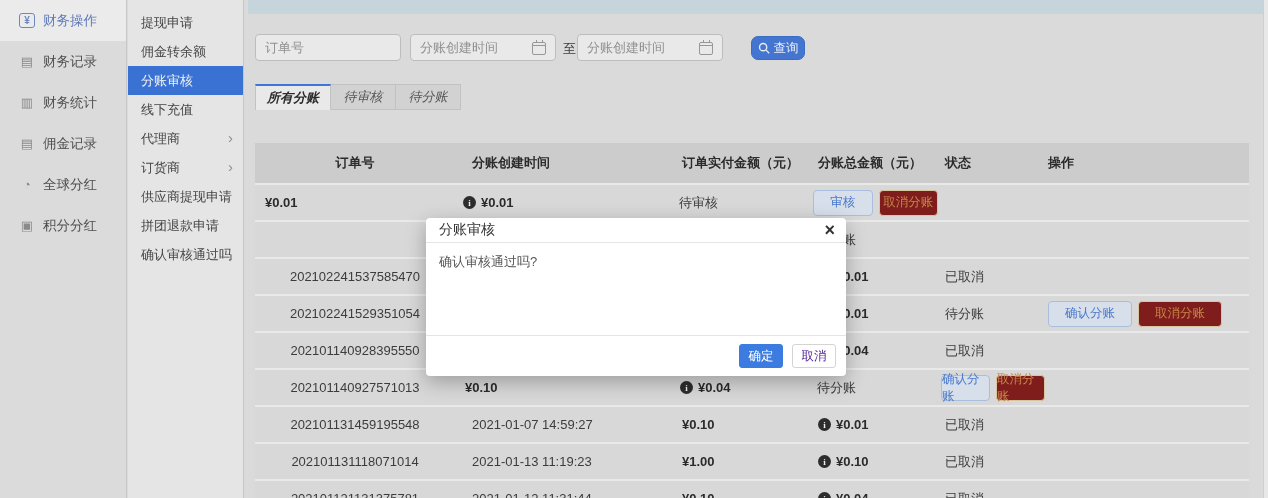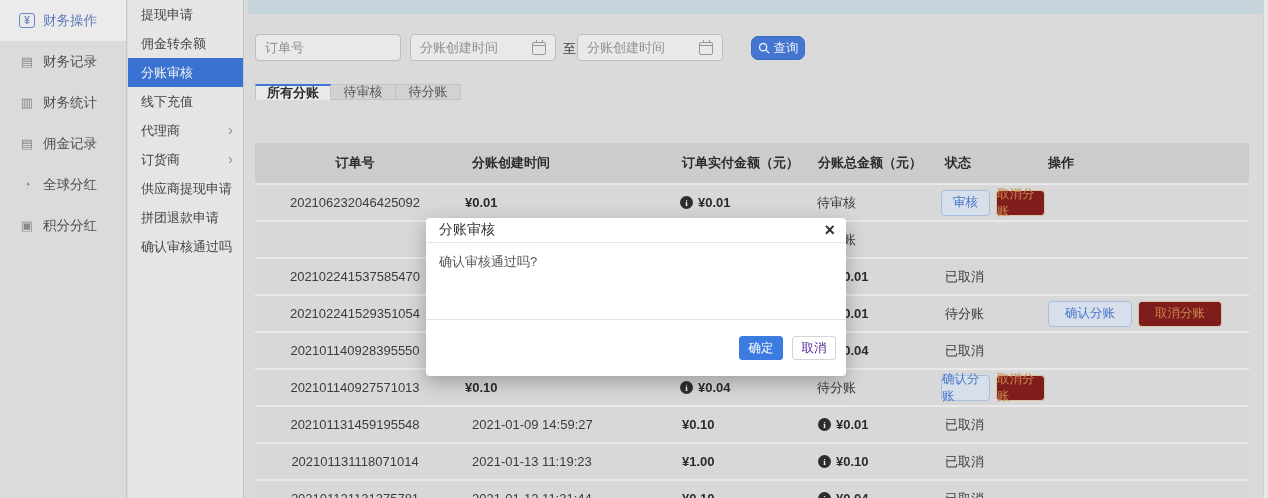--- a/index.html
+++ b/index.html
@@ -9,21 +9,21 @@
 
   
   .sb1 { position:absolute; left:0; top:0; width:127px; height:498px; background:#dbdbdb; border-right:1px solid #c8c8c8; }
   .sb1-item { display:flex; align-items:center; height:41px; padding-left:19px; cursor:pointer; color:#4f4f4f; font-size:13.5px; }
   .sb1-item.active { background:#ebebeb; color:#5f7ab8; }
   .sb1-icon { display:inline-flex; align-items:center; justify-content:center; width:16px; height:16px; margin-right:8px; font-size:13px; color:#8a8a8a; flex:0 0 16px; }
   .sb1-item.active .sb1-icon { color:#6d87c3; }
   .sb1-icon.bordered { font-size:10px; font-weight:bold; border:1px solid currentColor; border-radius:3px; width:15px; height:15px; }
 
   
-  .sb2 { position:absolute; left:128px; top:0; width:116px; height:498px; background:#e5e5e5; border-right:1px solid #c6c6c6; }
+  .sb2 { position:absolute; left:128px; top:0; width:116px; height:498px; background:#e5e5e5; border-right:1px solid #c6c6c6; padding-top:8px; }
   .sb2-item { position:relative; display:flex; align-items:center; height:29px; padding-left:13px; cursor:pointer; color:#454545; font-size:13px; }
   .sb2-item.active { background:#3a72d4; color:#f2f2f2; }
   .sb2-chevron { position:absolute; right:10px; top:50%; transform:translateY(-58%); font-size:15px; color:#8f8f8f; }
 
   
   .topstrip { position:absolute; left:248px; top:0; width:1015px; height:14px; background:#c6d4dc; }
 
   
   .inp { position:absolute; top:34px; height:27px; background:#e9e9e9; border:1px solid #bdbdbd; border-radius:4px; font-size:13px; color:#3a3a3a; padding:0 9px; }
   input.inp::placeholder { color:#909090; opacity:1; }
@@ -31,21 +31,21 @@
   .date-box { position:absolute; top:34px; width:146px; height:27px; background:#e9e9e9; border:1px solid #bdbdbd; border-radius:4px; display:flex; align-items:center; justify-content:space-between; padding:0 9px; cursor:pointer; }
   .date-from { left:410px; } .date-to { left:577px; }
   .date-ph { font-size:13px; color:#909090; }
   .cal { position:relative; width:14px; height:13px; border:1px solid #979797; border-radius:2px; margin-top:1px; }
   .cal::before { content:""; position:absolute; left:0; right:0; top:2px; height:1px; background:#979797; }
   .cal::after { content:""; position:absolute; top:-3px; left:3px; width:1px; height:3px; background:#979797; box-shadow:6px 0 #979797; }
   .to-label { position:absolute; left:563px; top:40px; font-size:13px; color:#3a3a3a; }
   .btn-search { position:absolute; left:751px; top:36px; width:54px; height:24px; background:#4475d0; border:1px solid #3d6cc4; border-radius:7px; color:#e8edf8; font-size:12.5px; display:flex; align-items:center; justify-content:center; gap:4px; cursor:pointer; }
 
   
-  .tabs { position:absolute; left:255px; top:84px; display:flex; height:16px; }
+  .tabs { position:absolute; left:255px; top:84px; display:flex; height:26px;font-style:italic; }
   .tab { display:flex; align-items:center; justify-content:center; width:65px; background:#d2d2d2; border:1px solid #c2c2c2; border-left:none; color:#565656; font-size:13px; cursor:pointer; }
   .tab:first-child { border-left:1px solid #c2c2c2; }
   .tab.active { width:76px; background:#e9e9e9; border-top:2px solid #3f74d8; border-bottom:none; color:#2c2c2c; font-weight:bold; }
 
   
   .tbl { position:absolute; left:255px; top:143px; width:994px; }
   .trow { display:grid; grid-template-columns:200px 217px 138px 128px 107px 204px; align-items:center; }
   .thead { height:40px; background:#cccccc; font-weight:bold; color:#2b2b2b; font-size:13px; }
   .tr { height:37px; background:#d8d8d8; border-top:2px solid #e9e9e9; font-size:13px; color:#3c3c3c; }
   .c1 { text-align:center; }
@@ -59,21 +59,21 @@
 
   
   .scrollstrip { position:absolute; left:1263px; top:0; width:5px; height:498px; background:#e8e8e8; border-left:1px solid #cfcfcf; }
 
   
   .modal { position:absolute; left:426px; top:218px; width:420px; height:158px; background:#ffffff; border-radius:4px; box-shadow:0 6px 20px rgba(0,0,0,0.28); z-index:50; }
   .modal-head { position:relative; height:25px; border-bottom:1px solid #e5e5e5; display:flex; align-items:center; padding:0 13px; }
   .modal-title { font-size:14px; color:#333333; }
   .modal-close { position:absolute; right:11px; top:1px; font-size:18px; font-weight:bold; color:#333333; cursor:pointer; line-height:22px; }
   .modal-body { padding:10px 13px; font-size:13px; color:#555555; }
-  .modal-foot { position:absolute; left:0; right:0; bottom:0; height:57px; border-top:1px solid #e5e5e5; display:flex; align-items:center; justify-content:flex-end; gap:9px; padding:0 10px; }
+  .modal-foot { position:absolute; left:0; right:0; bottom:0; height:41px; border-top:1px solid #e5e5e5; display:flex; align-items:center; justify-content:flex-end; gap:9px; padding:0 10px; }
   .mbtn { height:24px; min-width:44px; border-radius:3px; font-size:12.5px; display:flex; align-items:center; justify-content:center; cursor:pointer; padding:0 8px; }
   .mbtn.primary { background:#3c7be0; border:1px solid #3c7be0; color:#ffffff; }
   .mbtn.plain { background:#ffffff; border:1px solid #d4d4d4; color:#4c1d95; }
 </style>
 </head>
 <body>
 
 <div class="page">
 
   <aside class="sb1">
@@ -169,21 +169,20 @@
     <div class="trow thead">
         <div class="c1">订单号</div>
         <div class="c2">分账创建时间</div>
         <div class="c3">订单实付金额（元）</div>
         <div class="c4">分账总金额（元）</div>
         <div class="c5">状态</div>
         <div class="c6">操作</div>
       </div>
     <div id="tbody">
         <div class="trow tr">
-          <div class="c1">202106232046425092</div>
           <div class="c3 amt">¥0.01</div>
           <div class="c4">
             <span class="info-ic">i</span>
             <span class="amt">¥0.01</span>
           </div>
           <div class="c5">待审核</div>
           <div class="c6">
             <div class="abtn blue">审核</div>
             <div class="abtn orange">取消分账</div>
           </div>
@@ -242,21 +241,21 @@
             <span class="amt">¥0.04</span>
           </div>
           <div class="c5">待分账</div>
           <div class="c6">
             <div class="abtn blue">确认分账</div>
             <div class="abtn orange">取消分账</div>
           </div>
         </div>
         <div class="trow tr">
           <div class="c1">202101131459195548</div>
-          <div class="c2">2021-01-09 14:59:27</div>
+          <div class="c2">2021-01-07 14:59:27</div>
           <div class="c3 amt">¥0.10</div>
           <div class="c4">
             <span class="info-ic">i</span>
             <span class="amt">¥0.01</span>
           </div>
           <div class="c5">已取消</div>
           <div class="c6"></div>
         </div>
         <div class="trow tr">
           <div class="c1">202101131118071014</div>

